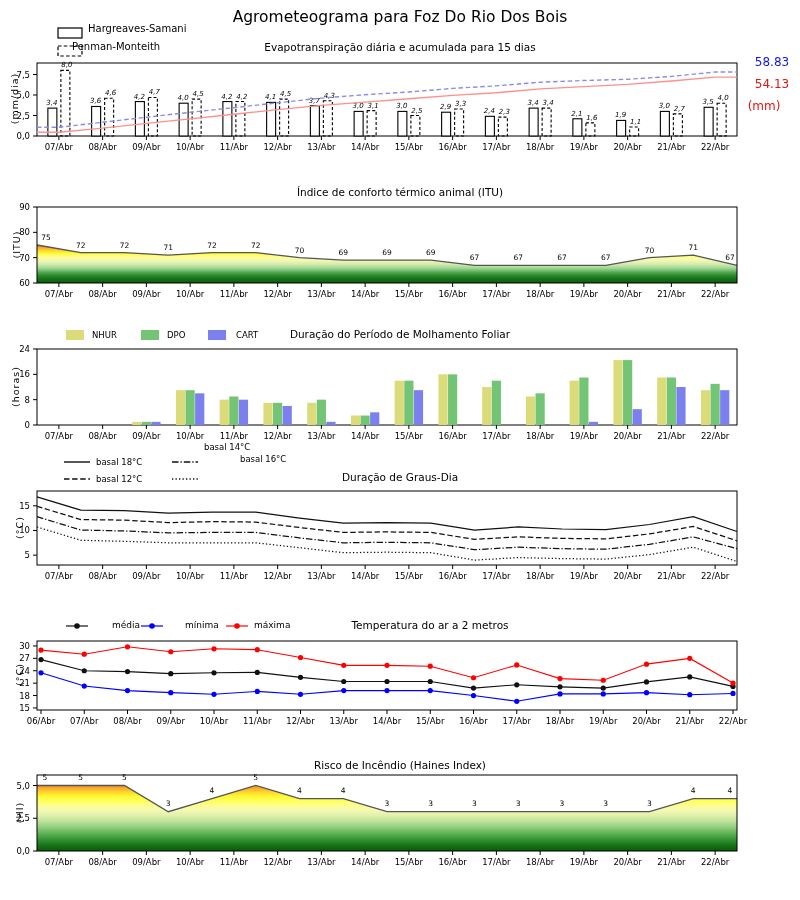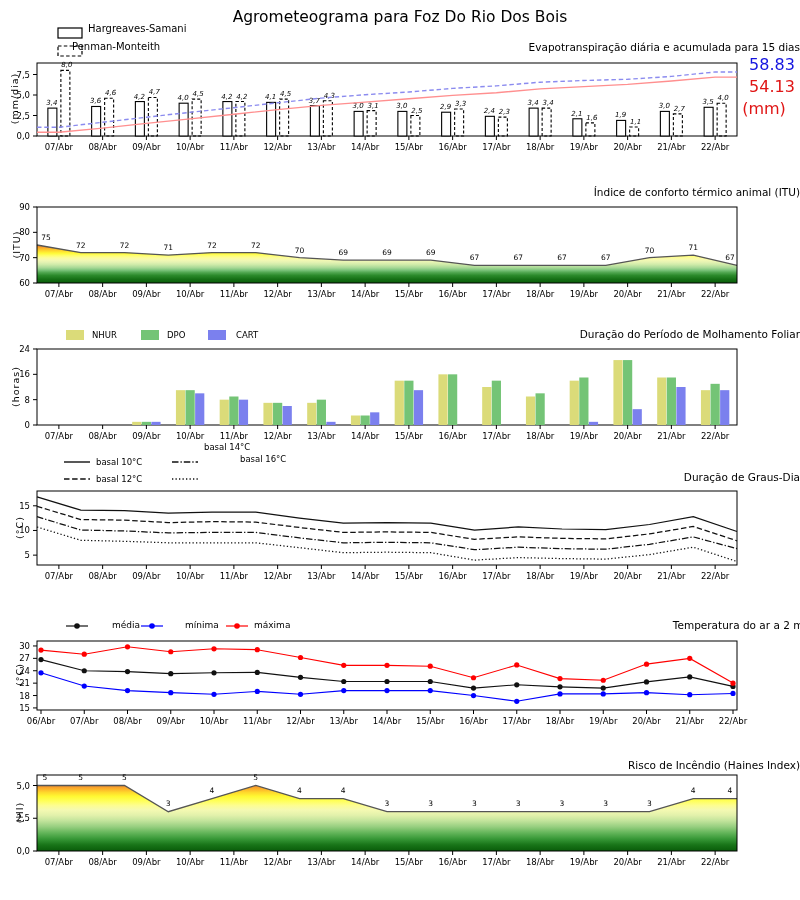--- a/index.html
+++ b/index.html
@@ -2,27 +2,27 @@
 <html><head>
 <meta charset="utf-8">
 <style>
   html,body{margin:0;padding:0;background:#fff;}
   #fig{position:relative;width:800px;height:900px;background:#fff;
        font-family:"DejaVu Sans","Liberation Sans",sans-serif;color:#000;overflow:hidden;}
   #plot{position:absolute;left:0;top:0;}
   #plot text{font-family:"DejaVu Sans","Liberation Sans",sans-serif;}
   .ov{position:absolute;white-space:nowrap;}
   .main-title{left:0;top:8px;width:800px;text-align:center;font-size:15.5px;}
-  .sub-title{left:0;width:800px;text-align:right;font-size:10.5px;}
+  .sub-title{left:0;width:800px;text-align:center;font-size:10.5px;}
   .leg{font-size:10px;}
   .leg-s{font-size:8.5px;}
   .leg-m{font-size:9px;}
   .ylab{position:absolute;width:80px;text-align:center;font-size:9.5px;
         transform:rotate(-90deg);transform-origin:center;letter-spacing:1px;}
-  .cum{width:56px;text-align:center;font-size:16px;}
+  .cum{width:56px;text-align:center;font-size:12px;}
 </style>
 </head>
 <body>
 
 <div id="fig">
   <svg id="plot" width="800" height="900">
       <defs>
         <linearGradient id="gITU" gradientUnits="userSpaceOnUse" x1="0" y1="283" x2="0" y2="207">
           <stop offset="0" stop-color="#0a5c0a"></stop>
           <stop offset="0.05" stop-color="#157015"></stop>
@@ -540,21 +540,21 @@
 
   <div class="ov sub-title" style="top:186px;">Índice de conforto térmico animal (ITU)</div>
   <div class="ylab" style="left:-24px;top:239px;">(ITU)</div>
 
   <div class="ov leg-s" style="left:92px;top:330px;">NHUR</div>
   <div class="ov leg-s" style="left:167px;top:330px;">DPO</div>
   <div class="ov leg-s" style="left:236px;top:330px;">CART</div>
   <div class="ov sub-title" style="top:328px;">Duração do Período de Molhamento Foliar</div>
   <div class="ylab" style="left:-25px;top:381px;">(horas)</div>
 
-  <div class="ov leg-s" style="left:96px;top:457px;">basal 10°C</div>
+  <div class="ov leg-s" style="left:96px;top:457px;">basal 18°C</div>
   <div class="ov leg-s" style="left:96px;top:474px;text-align:center;">basal 12°C</div>
   <div class="ov leg-s" style="left:204px;top:442px;">basal 14°C</div>
   <div class="ov leg-s" style="left:204px;top:454px;padding-left:36px;">basal 16°C</div>
   <div class="ov sub-title" style="top:471px;">Duração de Graus-Dia</div>
   <div class="ylab" style="left:-21px;top:522px;">(°C)</div>
 
   <div class="ov leg-m" style="left:92px;top:620px;padding-left:20px;">média</div>
   <div class="ov leg-m" style="left:185px;top:620px;">mínima</div>
   <div class="ov leg-m" style="left:254px;top:620px;">máxima</div>
   <div class="ov sub-title" style="top:619px;left:30px;">Temperatura do ar a 2 metros</div>

